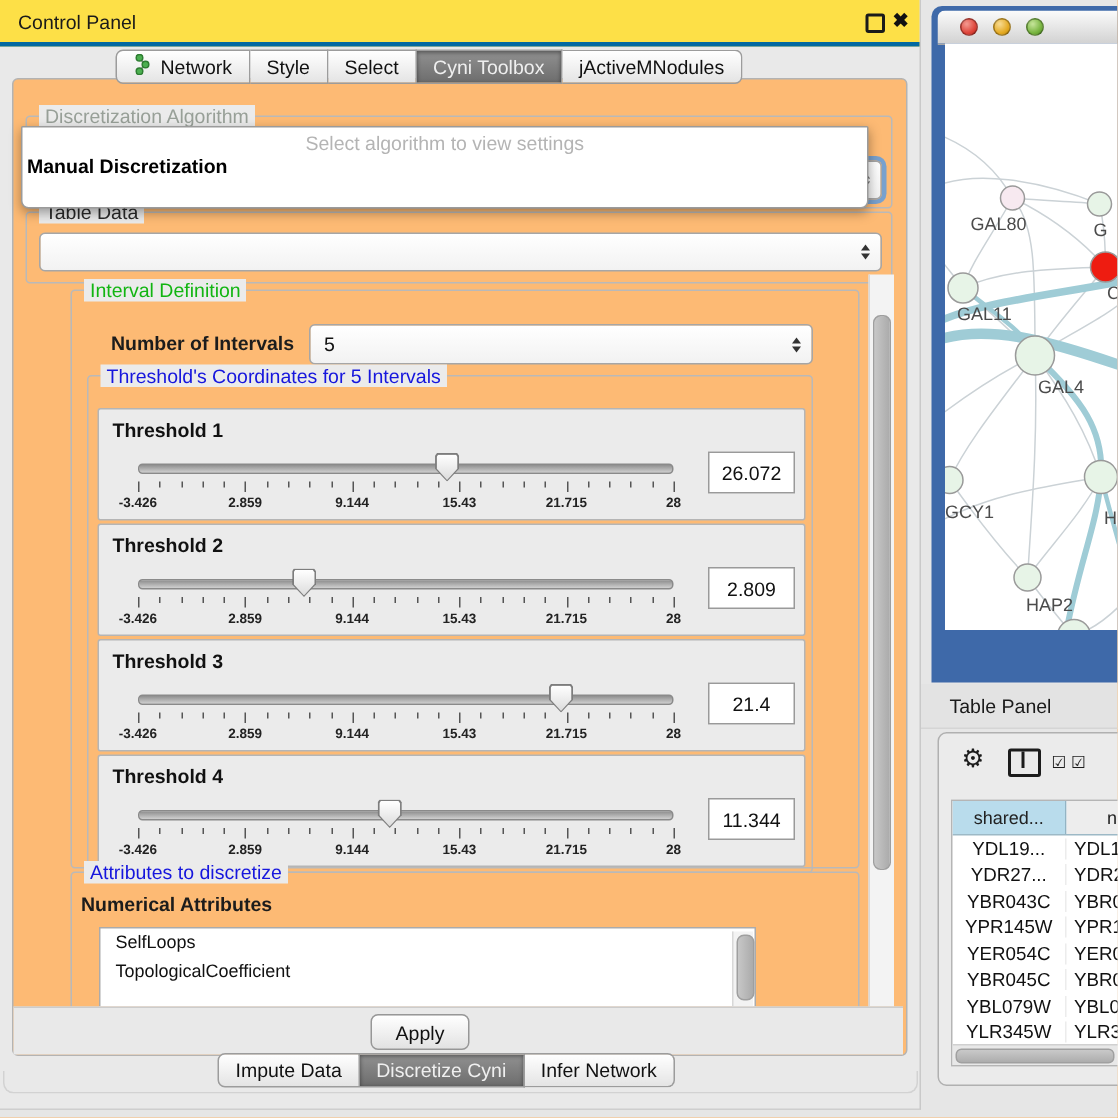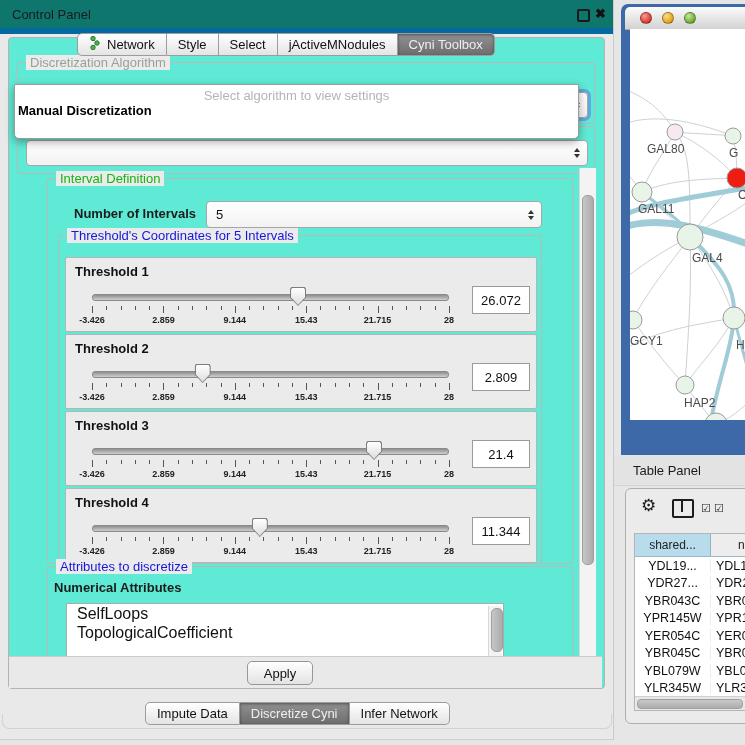--- a/index.html
+++ b/index.html
@@ -7,39 +7,39 @@
     width:745px;height:745px;position:relative;overflow:hidden;
     background:#e6e6e6;font-family:"Liberation Sans",sans-serif;
     font-size:13px;color:#1c1c1c;
     -webkit-font-smoothing:antialiased;
   }
   .abs{position:absolute}
 
   
   #control-panel{left:0;top:0;width:613px;height:739px;background:#e9e9e9;
     border-right:1px solid #c9c9c9;border-bottom:1px solid #cecece}
-  #cp-titlebar{left:0;top:0;width:613px;height:28px;background:#0f766e;border-bottom:6px solid #0369a1}
+  #cp-titlebar{left:0;top:0;width:613px;height:28px;background:#fde047;border-bottom:3px solid #0369a1}
   #cp-title{left:12px;top:7px;font-size:13px;color:#1a1a1a}
   #cp-float{left:577px;top:9px;width:9px;height:9px;border:2px solid #1a1a1a;border-radius:2px}
   #cp-close{left:595px;top:6px;font-size:13px;font-weight:bold;color:#111}
 
   
   .tabstrip{display:flex;height:23px;z-index:5}
   .tab{display:flex;align-items:center;gap:5px;padding:0 11px;font-size:13px;
     background:linear-gradient(#ffffff,#e4e4e4);border:1px solid #9c9c9c;border-left:none;
     color:#111;white-space:nowrap}
   .tab:first-child{border-left:1px solid #9c9c9c;border-radius:5px 0 0 5px}
   .tab:last-child{border-radius:0 5px 5px 0}
   .tab.selected{background:linear-gradient(#919191,#6d6d6d);color:#efefef;
     box-shadow:inset 0 1px 3px rgba(0,0,0,.45)}
   #top-tabs{left:77px;top:33px}
   #bottom-tabs{left:145px;top:702px}
 
   
-  #cp-body{left:8px;top:37px;width:595px;height:650px;background:#5eead4;
+  #cp-body{left:8px;top:52px;width:595px;height:650px;background:#fdba74;
     border:1px solid #b3b3b3;border-radius:4px}
   #cp-outeredge{left:2px;top:714px;width:608px;height:14px;border:1px solid #d2d2d2;border-top:none;
     border-radius:0 0 7px 7px}
 
   
   .group{position:absolute;border:1px solid #b9b9b9;border-radius:3px}
   .group-title{position:absolute;top:-8px;left:8px;background:#ebebeb;padding:0 4px;font-size:13px;line-height:15px}
   .gt-green{color:#12b512}
   .gt-blue{color:#1616dd}
   .gt-dark{color:#2a2a2a}
@@ -84,21 +84,21 @@
   .slider .tick{position:absolute;top:16px;width:1px;height:4px;background:#555}
   .slider .tick.major{height:7px}
   .slider .tlabel{position:absolute;top:25px;transform:translateX(-50%);
     font-size:9px;font-weight:bold;color:#222;white-space:nowrap}
   .thr-value{position:absolute;right:6px;top:28px;width:56px;height:26px;background:#fff;
     border:1px solid #9a9a9a;font-size:13px;display:flex;align-items:center;justify-content:center;color:#111}
 
   
   #attr-list{position:absolute;left:18px;top:36px;width:436px;height:118px;background:#fff;
     border:1px solid #ababab}
-  #attr-list .item{padding:2px 8px 2px 10px;font-size:16px;color:#111;line-height:15px}
+  #attr-list .item{padding:2px 8px 2px 10px;font-size:12px;color:#111;line-height:15px}
   #attr-scroll{position:absolute;right:1px;top:2px;width:13px;height:112px}
   #attr-scroll .thumb{top:2px;height:42px}
 
   
   #apply-strip{left:0;top:618px;width:593px;height:31px;background:#e9e9e9;border-top:1px solid #cccccc}
   #apply-btn{position:absolute;left:238px;top:4px;width:64px;height:22px;
     background:linear-gradient(#ffffff,#e2e2e2);border:1px solid #979797;border-radius:5px;
     font-size:13px;display:flex;align-items:center;justify-content:center;color:#111}
 
   
@@ -157,25 +157,25 @@
             <circle cx="4" cy="11.5" r="2.2" fill="#4caf50" stroke="#2e7d32"></circle>
           </svg></span>
         <span>Network</span>
       </div>
       <div class="tab">
         <span>Style</span>
       </div>
       <div class="tab">
         <span>Select</span>
       </div>
+      <div class="tab selected">
+        <span>Cyni Toolbox</span>
+      </div>
       <div class="tab">
         <span>jActiveMNodules</span>
-      </div>
-      <div class="tab selected">
-        <span>Cyni Toolbox</span>
       </div>
     </div>
 
   <div class="abs" id="cp-body">
 
     <div class="group" id="algo-group" style="left:8px;top:24px;width:576px;height:60px">
       <span class="group-title gt-faded">Discretization Algorithm</span>
       <div class="combo focused" style="left:8px;top:29px;width:551px;height:24px">
         <span class="arrows">
             <span class="arr-up"></span>

